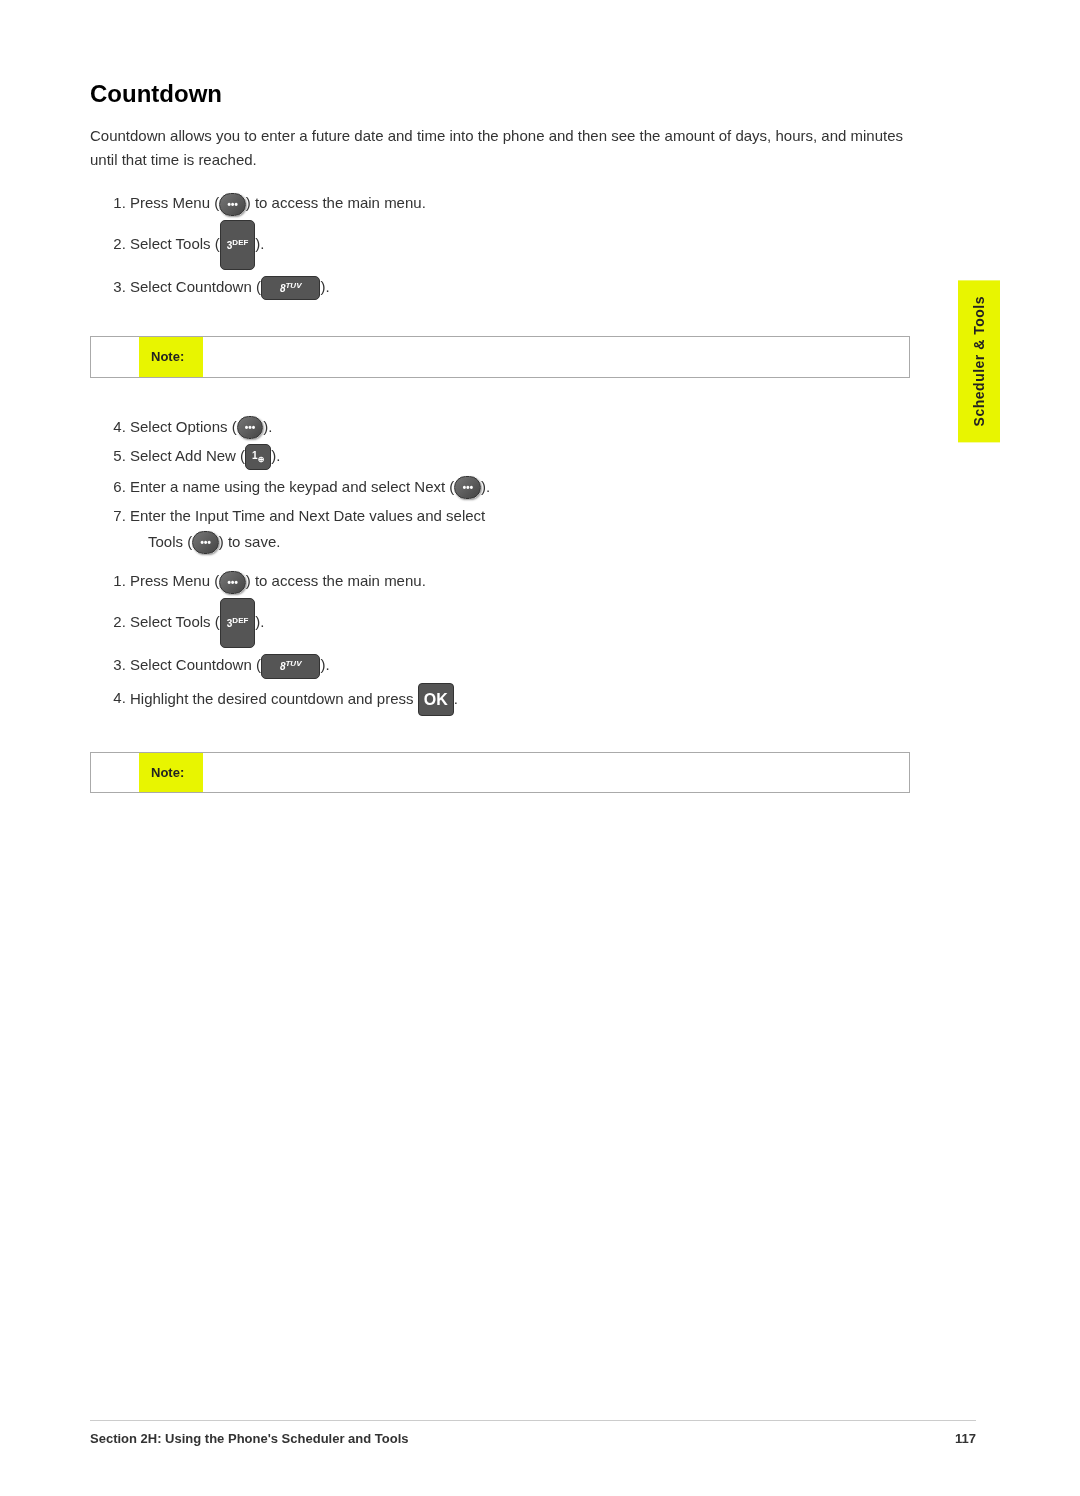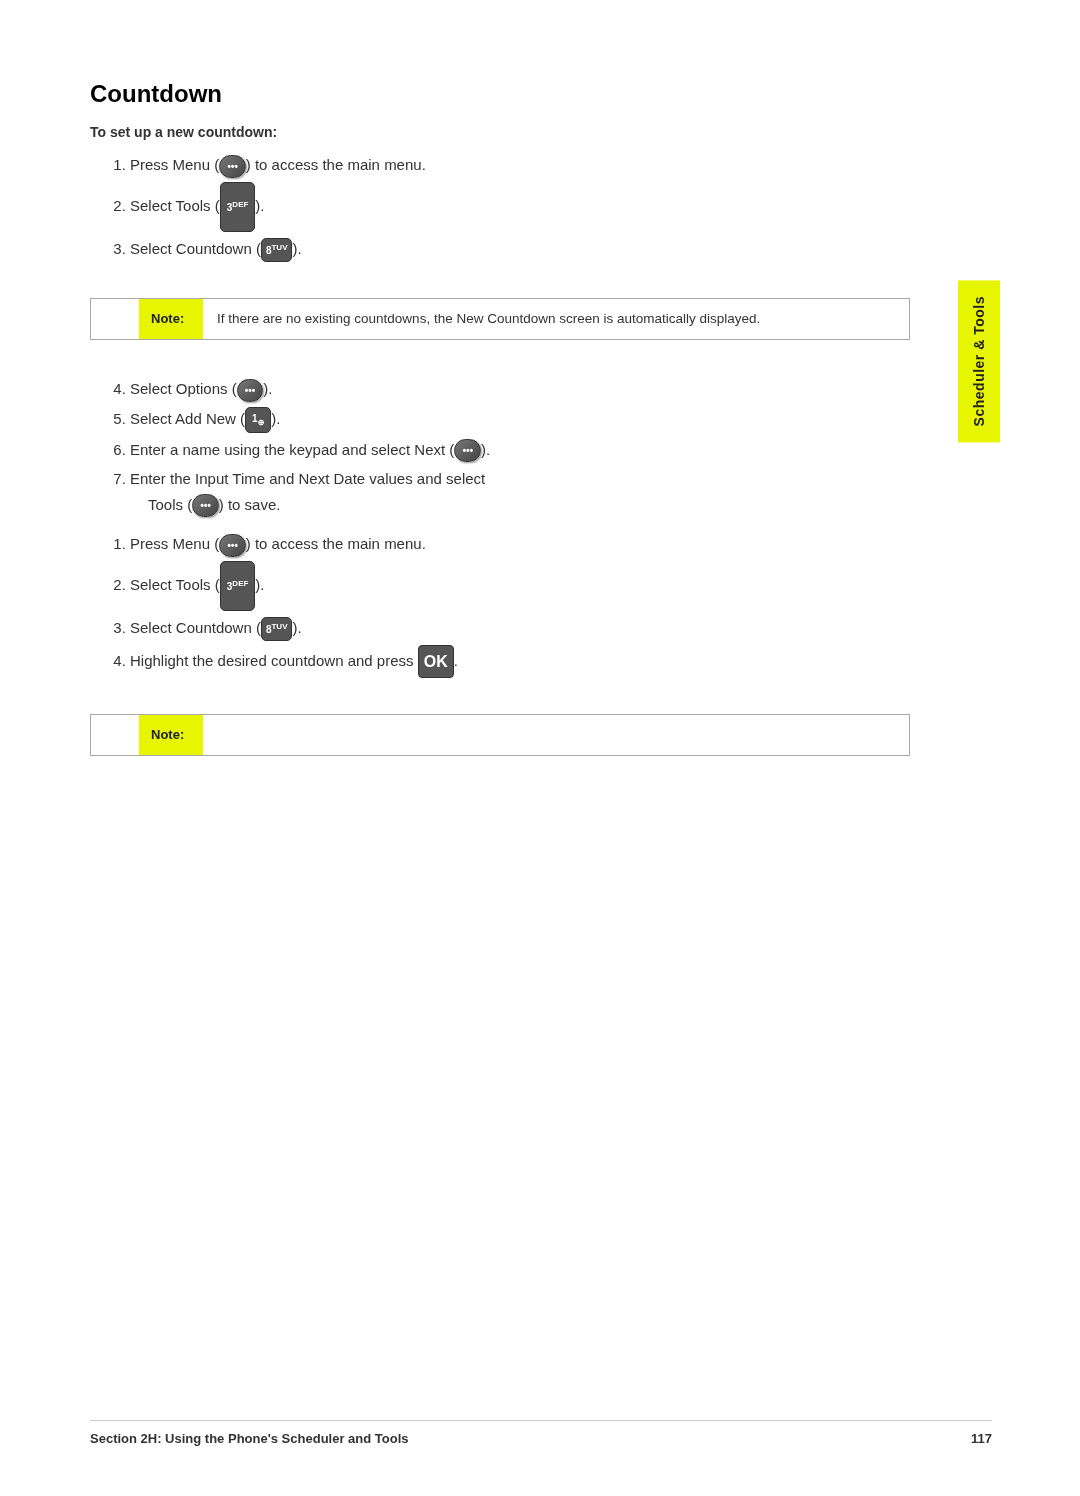--- a/index.html
+++ b/index.html
@@ -102,27 +102,28 @@
       color: #fff;
       font-weight: bold;
       vertical-align: middle;
       display: inline-block;
       border: 1px solid #333;
     }
 
     .key-8tuv {
       background: #555;
       border-radius: 5px;
-      padding: 2px 4px;
-      font-size: 10px;
-      color: #fff;
-      font-weight: bold;
-      vertical-align: middle;
-      display: inline-block;
-      border: 1px solid #333;
+      padding: 2px 18px;
+      font-size: 10px;
+      color: #fff;
+      font-weight: bold;
+      vertical-align: middle;
+      display: inline-block;
+      border: 1px solid #333;
+      font-style: italic;
     }
 
     .key-options {
       background: linear-gradient(135deg, #777 0%, #444 100%);
       border-radius: 12px;
       padding: 2px 7px;
       font-size: 10px;
       color: #fff;
       font-weight: bold;
       vertical-align: middle;
@@ -212,63 +213,62 @@
 
     .step-7-indent {
       margin-left: 18px;
     }
 
     
     .page-footer {
       position: absolute;
       bottom: 50px;
       left: 90px;
-      right: 88px;
+      right: 104px;
       display: flex;
       justify-content: space-between;
       font-size: 13px;
       font-weight: bold;
       color: #333;
       border-top: 1px solid #ccc;
       padding-top: 10px;
     }
   </style>
 </head>
 <body>
 
 <div class="page-container">
 
   <div class="side-tab">
     <span>Scheduler &amp; Tools</span>
   </div>
 
   <h1 class="section-title">Countdown</h1>
 
-
-  <p class="subsection-label">To set up a new countdown:</p>
+  <p class="intro-text">Countdown allows you to enter a future date and time into the phone and then see the amount of days, hours, and minutes until that time is reached.</p>
+
 
   <ol>
     <li>
       Press <span class="bold">Menu</span>
       (<span class="key-menu">•••</span>)
       to access the main menu.
     </li>
     <li>
       Select <span class="bold">Tools</span>
       (<span class="key-3def">3<sup style="font-size:8px">DEF</sup></span>).
     </li>
     <li>
       Select <span class="bold">Countdown</span>
       (<span class="key-8tuv">8<sup style="font-size:8px">TUV</sup></span>).
     </li>
   </ol>
 
   <div class="note-box">
     <div class="note-label">Note:</div>
-    <div class="note-content">If there are no existing countdowns, the New Countdown screen is automatically displayed.</div>
   </div>
 
   <ol start="4">
     <li>
       Select <span class="bold">Options</span>
       (<span class="key-options">•••</span>).
     </li>
     <li>
       Select <span class="bold">Add New</span>
       (<span class="key-1abc">1<sub style="font-size:8px">⊕</sub></span>).

